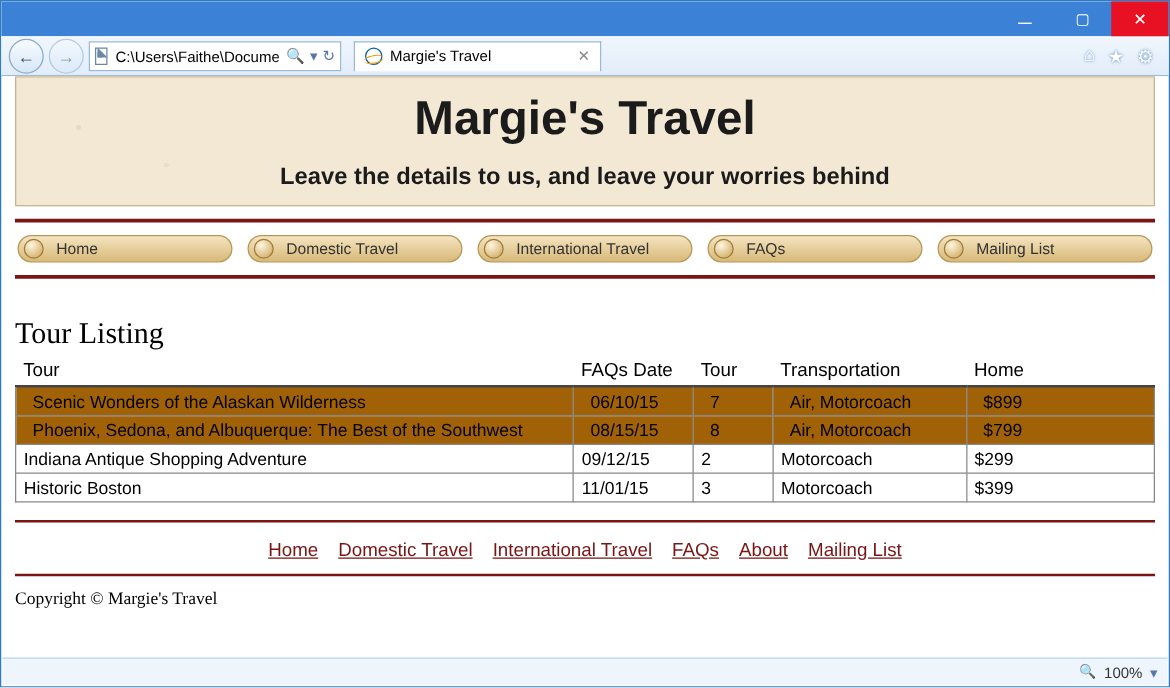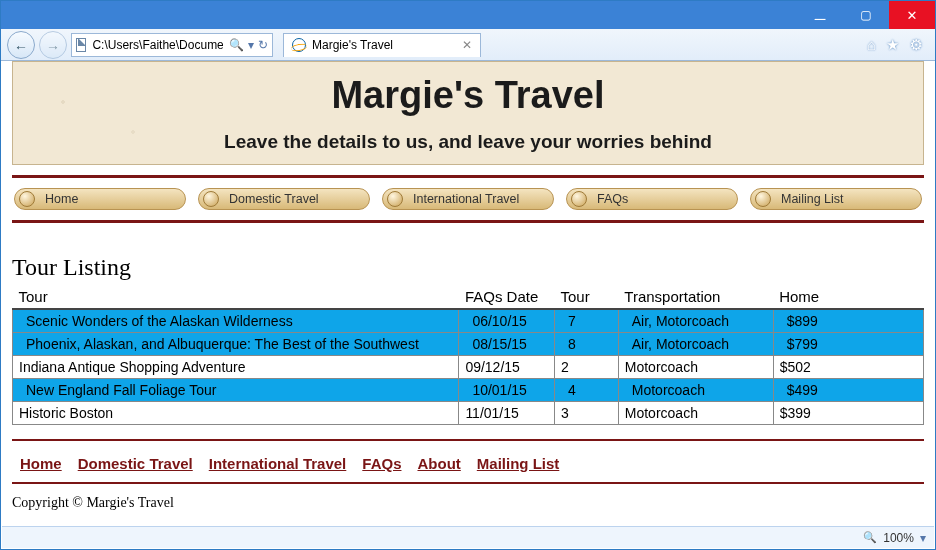--- a/index.html
+++ b/index.html
@@ -82,23 +82,23 @@
     border: 1px solid #a07b38; margin-right: 10px;
   }
 
   .content h2 { font-family: "Times New Roman", serif; font-weight: normal; font-size: 24px; margin: 31px 0 4px; }
   table.listing { width: 100%; border-collapse: collapse; }
   table.listing th, table.listing td {
     border: 1px solid #888; padding: 3px 6px; font-size: 14px; text-align: left;
     font-family: Verdana, sans-serif;
   }
   table.listing th { border-top: 0; border-left: 0; border-right: 0; border-bottom: 2px solid #444; font-weight: normal; font-family: Arial, sans-serif; font-size: 15px; }
-  table.listing tr.alt td { background: #0ea5e9; padding-left: 13px; }
-
-  .bottom-links { text-align: left; padding: 8px 0 4px; font-size: 15px; font-weight: bold; }
+  table.listing tr.alt td { background: #a16207; padding-left: 13px; }
+
+  .bottom-links { text-align: center; padding: 8px 0 4px; font-size: 15px; }
   .bottom-links a { color: #7a1515; text-decoration: underline; margin: 0 8px; cursor: pointer; }
   .copyright { font-family: "Times New Roman", serif; font-size: 14px; padding: 4px 0; line-height: 1.25; }
   .hr-thin { height: 2px; background: #7a1515; margin: 6px 0; }
 
   .statusbar {
     position: absolute; left: 1px; right: 1px; bottom: 1px; height: 22px;
     background: #eef5fd; border-top: 1px solid #bcd3ee;
     display: flex; align-items: center; justify-content: flex-end;
     font-size: 12px; color: #333; padding: 0 8px; gap: 6px;
   }
@@ -189,39 +189,32 @@
           </thead>
           <tbody id="tour-body">
               <tr class="alt">
                 <td>Scenic Wonders of the Alaskan Wilderness</td>
                 <td>06/10/15</td>
                 <td>7</td>
                 <td>Air, Motorcoach</td>
                 <td>$899</td>
               </tr>
               <tr class="alt">
-                <td>Phoenix, Alaskan, and Albuquerque: The Best of the Southwest</td>
+                <td>Phoenix, Sedona, and Albuquerque: The Best of the Southwest</td>
                 <td>08/15/15</td>
                 <td>8</td>
                 <td>Air, Motorcoach</td>
                 <td>$799</td>
               </tr>
               <tr>
                 <td>Indiana Antique Shopping Adventure</td>
                 <td>09/12/15</td>
                 <td>2</td>
                 <td>Motorcoach</td>
-                <td>$502</td>
-              </tr>
-              <tr class="alt">
-                <td>New England Fall Foliage Tour</td>
-                <td>10/01/15</td>
-                <td>4</td>
-                <td>Motorcoach</td>
-                <td>$499</td>
+                <td>$299</td>
               </tr>
               <tr>
                 <td>Historic Boston</td>
                 <td>11/01/15</td>
                 <td>3</td>
                 <td>Motorcoach</td>
                 <td>$399</td>
               </tr>
             </tbody>
         </table>

